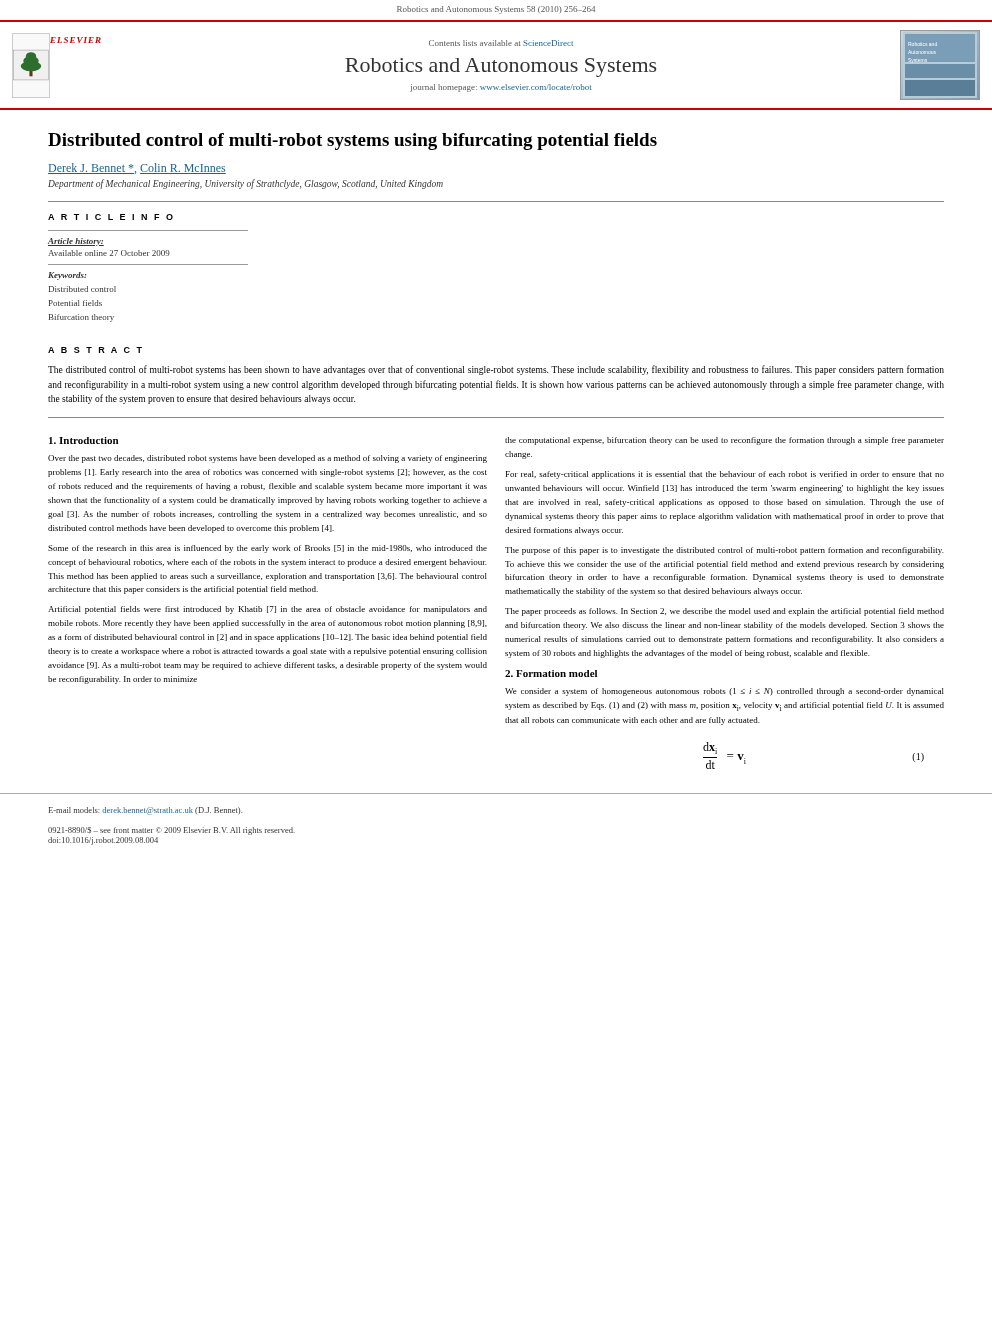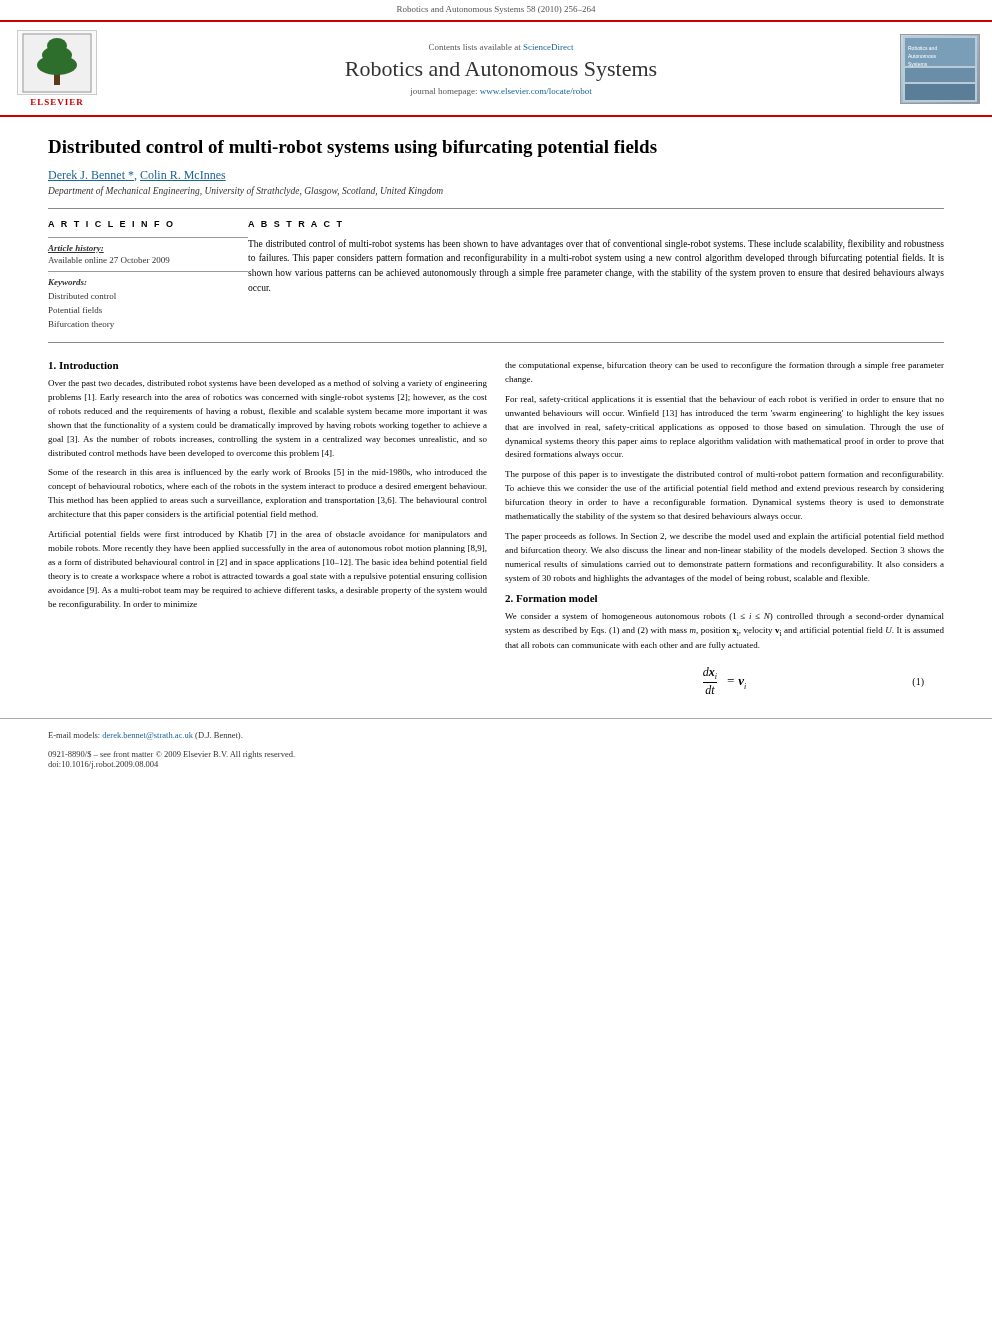--- a/index.html
+++ b/index.html
@@ -27,22 +27,23 @@
       align-items: center;
       border-top: 2px solid #c00;
       border-bottom: 2px solid #c00;
       padding: 8px 12px;
       margin: 4px 0;
     }
     .journal-header .elsevier-logo {
       width: 90px;
       flex-shrink: 0;
       display: flex;
-      flex-direction: column;
-      align-items: center;
+      flex-direction: row;
+      align-items: flex-start;
+      font-style: italic;
     }
     .elsevier-logo .logo-box {
       width: 80px;
       height: 65px;
       border: 1px solid #ccc;
       display: flex;
       align-items: center;
       justify-content: center;
       overflow: hidden;
       background: #f9f9f9;
@@ -133,21 +134,23 @@
     
     .divider {
       border: none;
       border-top: 1px solid #888;
       margin: 6px 0;
     }
 
     
     .article-meta-row {
       display: flex;
+      gap: 20px;
       margin: 10px 0;
+      flex-direction: column;
     }
     .article-info-col {
       width: 200px;
       flex-shrink: 0;
     }
     .abstract-col {
       flex: 1;
     }
 
     .col-heading {
@@ -387,21 +390,21 @@
       </p>
 
       <div class="section-heading">2.  Formation model</div>
 
       <p class="body-text">
         We consider a system of homogeneous autonomous robots (1 ≤ <em>i</em> ≤ <em>N</em>) controlled through a second-order dynamical system as described by Eqs. (1) and (2) with mass <em>m</em>, position <strong>x</strong><sub>i</sub>, velocity <strong>v</strong><sub>i</sub> and artificial potential field <em>U</em>. It is assumed that all robots can communicate with each other and are fully actuated.
       </p>
 
       <div class="equation-area">
         <div style="flex:1"></div>
-        <div style="font-size:13px; font-style:italic; text-align:center;">
+        <div style="font-size:13px; text-align:center;">
           <span style="display:inline-block; vertical-align:middle;">
             <span style="display:block; border-bottom:1px solid #000; text-align:center; font-size:12px;">d<strong>x</strong><sub style="font-size:8px;">i</sub></span>
             <span style="display:block; text-align:center; font-size:12px;">dt</span>
           </span>
           <span style="vertical-align:middle; margin-left:6px;">= <strong>v</strong><sub style="font-size:8px;">i</sub></span>
         </div>
         <div style="flex:1; text-align:right;">(1)</div>
       </div>
 
     </div>

